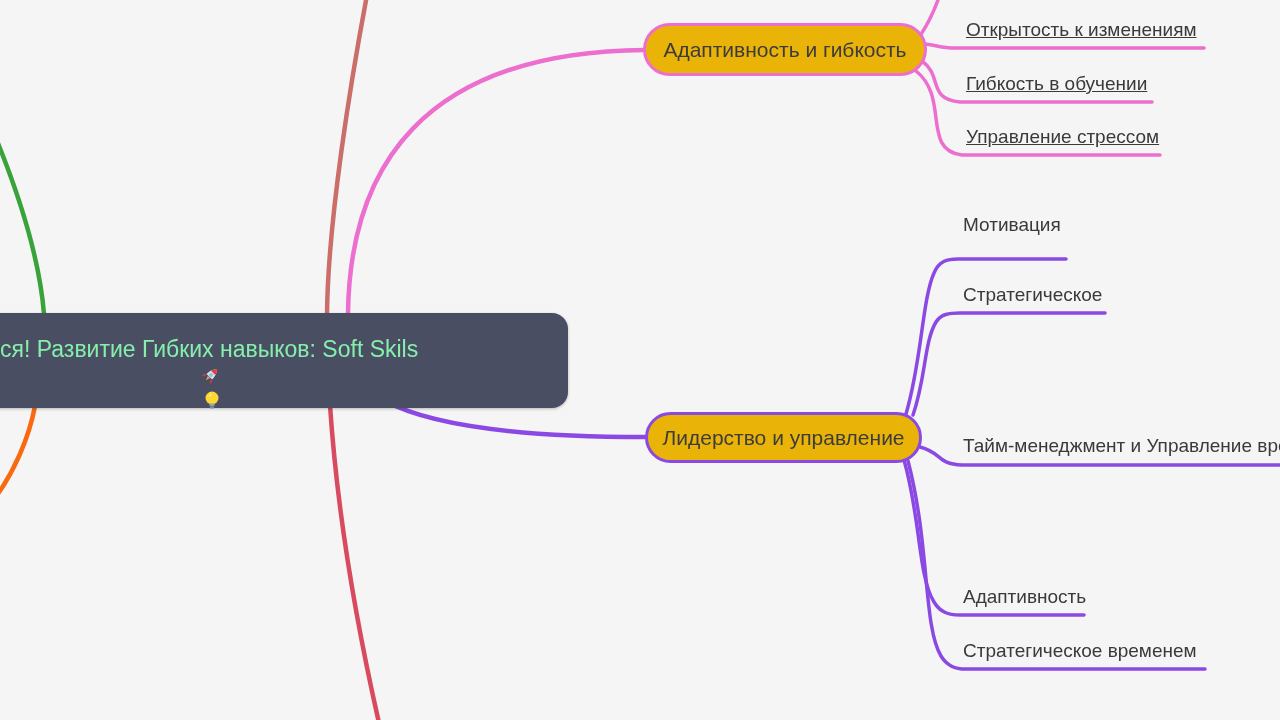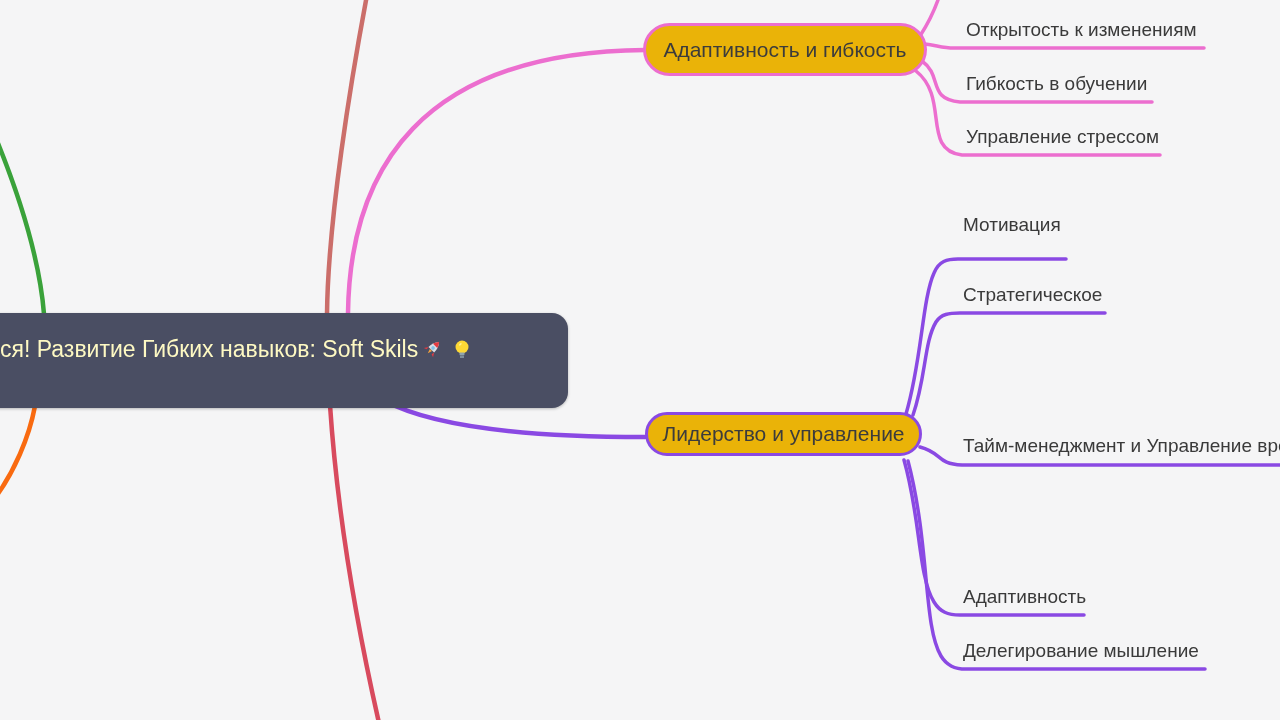--- a/index.html
+++ b/index.html
@@ -11,23 +11,23 @@
            border-radius:16px;background:#4a4e63;box-shadow:0 1px 3px rgba(0,0,0,.25);}
   .central-title{position:absolute;left:310px;top:21px;white-space:nowrap;
            font-size:23px;line-height:30px;color:#f1f2f6;display:flex;align-items:center;}
   .central-title .emoji{display:inline-block;width:24px;height:24px;margin-left:2px;}
   .central-title .emoji + .emoji{margin-left:6px;}
   .tagrow{position:absolute;left:0;top:370px;height:21px;}
   .pill{position:absolute;box-sizing:border-box;background:#eab308;border:3.5px solid #e06fc8;
         border-radius:27px;display:flex;align-items:center;justify-content:center;
         font-size:21px;color:#3c3c3c;white-space:nowrap;}
   .pill-adapt{left:643px;top:23px;width:284px;height:53px;}
-  .pill-lead{left:645px;top:412px;width:277px;height:44px;}
+  .pill-lead{left:645px;top:412px;width:277px;height:51px;}
   .child-label{position:absolute;font-size:19px;line-height:26px;color:#3a3a3a;white-space:nowrap;}
-  .cl-pink{left:966px;}
+  .cl-pink{left:966px;text-decoration:underline;}
   .cl-purple{left:963px;}
 </style>
 </head>
 <body>
 
 <div id="canvas">
 
   <svg id="connectors" viewBox="0 0 1280 720" fill="none" stroke-linecap="round">
 
     <path d="M -5 136 C 22 202, 40 264, 44 314" stroke-width="4.5" stroke="#3aa23a"></path>
@@ -43,21 +43,21 @@
 
     <path d="M 385 401 C 430 425, 520 437, 645 437" stroke-width="4.5" stroke="#8a49e3"></path>
     <path d="M 906 414 C 922 360, 922 300, 934 273 C 939 261, 947 259, 958 259 L 1066 259" stroke-width="3.5" stroke="#8a49e3"></path>
     <path d="M 913 415 C 926 378, 924 342, 936 322 C 941 314, 949 313, 960 313 L 1105 313" stroke-width="3.5" stroke="#8a49e3"></path>
     <path d="M 920 447 C 943 453, 936 464, 962 465 L 1282 465" stroke-width="3.5" stroke="#8a49e3"></path>
     <path d="M 904 460 C 921 520, 918 576, 934 602 C 940 612, 948 615, 960 615 L 1084 615" stroke-width="3.5" stroke="#8a49e3"></path>
     <path d="M 908 461 C 930 545, 923 626, 941 656 C 947 666, 955 669, 966 669 L 1205 669" stroke-width="3.5" stroke="#8a49e3"></path>
   </svg>
 
   <div class="central" style="background-color: rgb(74, 78, 99);">
-    <div class="central-title" style="color: #fef9c3;">
+    <div class="central-title" style="color: #86efac; flex-direction: column;">
       <span>ся! Развитие Гибких навыков: Soft Skils</span>
         <span class="emoji"><svg viewBox="0 0 24 24" width="24" height="24">
             <g transform="rotate(45 12 12)">
               <path d="M12 2 C15 5 16 9 16 13 L8 13 C8 9 9 5 12 2Z" fill="#d8dee6"></path>
               <path d="M12 2 C13.5 3.5 14.5 5.5 15 7.5 L9 7.5 C9.5 5.5 10.5 3.5 12 2Z" fill="#e23b41"></path>
               <circle cx="12" cy="10.5" r="1.8" fill="#7ec3e8"></circle>
               <path d="M8 13 L5.5 17 L8.5 16Z" fill="#e23b41"></path>
               <path d="M16 13 L18.5 17 L15.5 16Z" fill="#e23b41"></path>
               <path d="M10.5 13.5 L12 18 L13.5 13.5Z" fill="#f6a23b"></path>
             </g>
@@ -83,15 +83,15 @@
   </div>
 
   <div class="child-label cl-pink" style="top:17px">Открытость к изменениям</div>
   <div class="child-label cl-pink" style="top:71px">Гибкость в обучении</div>
   <div class="child-label cl-pink" style="top:124px">Управление стрессом</div>
 
   <div class="child-label cl-purple" style="top:212px">Мотивация</div>
   <div class="child-label cl-purple" style="top:282px">Стратегическое</div>
   <div class="child-label cl-purple" style="top:433px">Тайм-менеджмент и Управление временем</div>
   <div class="child-label cl-purple" style="top:584px">Адаптивность</div>
-  <div class="child-label cl-purple" style="top:638px">Делегирование мышление</div>
+  <div class="child-label cl-purple" style="top:638px">Стратегическое временем</div>
 
 </div>
 
 </body></html>

